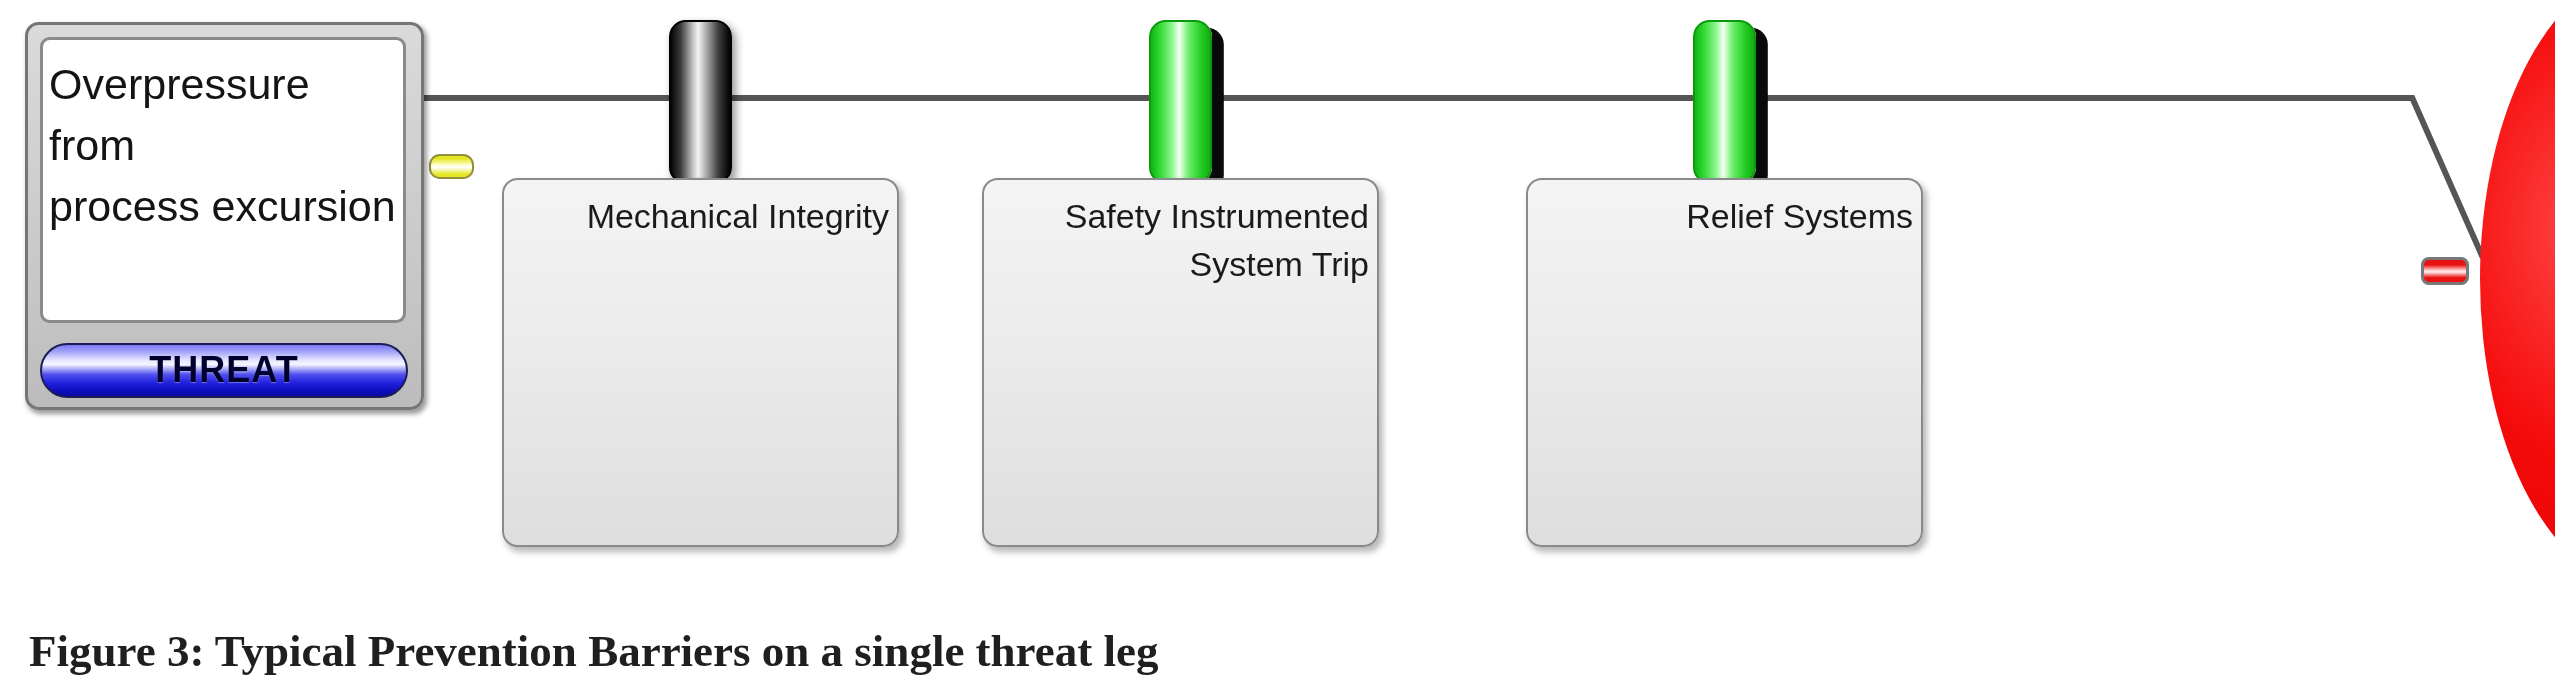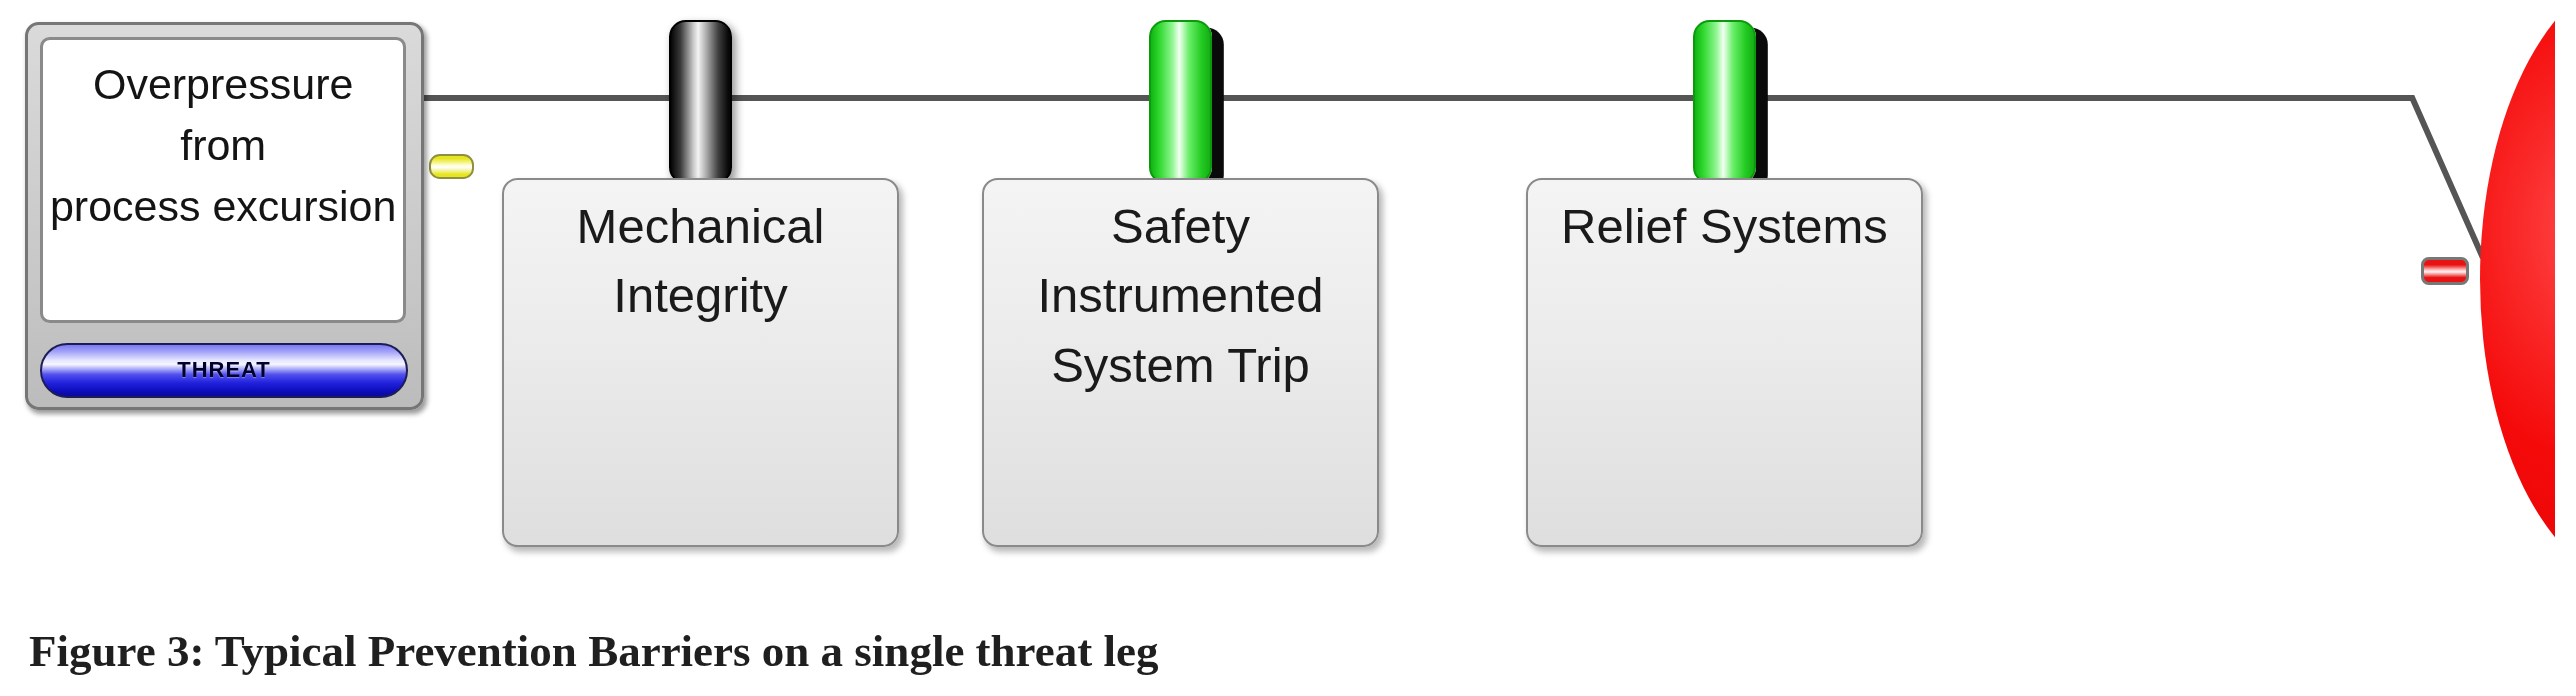--- a/index.html
+++ b/index.html
@@ -23,31 +23,31 @@
     background: linear-gradient(180deg, #dadada 0%, #c6c6c6 70%, #bcbcbc 100%);
     box-shadow: 2.9px 3.9px 4.9px rgba(0,0,0,0.40);
   }
   .threat-inner {
     position: absolute; left: 12.7px; top: 12.7px; width: 366px; height: 286px;
     box-sizing: border-box;
     background: #ffffff; border: 3.9px solid #8a8a8a; border-radius: 9.8px;
   }
   .threat-label {
     margin-top: 13.7px; padding: 0 5.9px;
-    text-align: center; white-space: pre-line;
+    text-align: left; white-space: pre-line;
     font-size: 43px; line-height: 1.42; color: #141414;
   }
   .threat-tag {
     position: absolute; left: 12.7px; right: 12.7px; bottom: 8.8px; height: 55px;
     box-sizing: border-box;
     border: 2.9px solid #1d1d55; border-radius: 27.4px;
     background: linear-gradient(180deg,
       #7a7af2 0%, #9f9ff8 12%, #e6e6ff 30%, #f6f6ff 38%,
       #5050ee 58%, var(--tag-blue, #2222dd) 74%, #0d0dbd 90%, #0a0a9e 100%);
-    color: #00002e; font-weight: bold; font-size: 22px; letter-spacing: 1px;
+    color: #00002e; font-weight: bold; font-size: 36px; letter-spacing: 1px;
     text-align: center; line-height: 49px;
     text-shadow: 0 1px 1px rgba(255,255,255,0.35);
   }
 
   
   .indicator { position: absolute; box-sizing: border-box; }
   .indicator-yellow {
     left: 429px; top: 154px; width: 45px; height: 24.5px;
     border: 2.9px solid #8f8f3f; border-radius: 10.8px;
     background: linear-gradient(180deg, var(--ind-y, #e6e620) 12%, #ffffd2 44%, #ffffff 54%, var(--ind-y, #e6e620) 88%);
@@ -87,23 +87,23 @@
   }
 
   .barrier-box {
     position: absolute; left: 0; top: 178px; width: 397px; height: 369px;
     box-sizing: border-box;
     border: 2.9px solid #8a8a8a; border-radius: 15.7px;
     background: linear-gradient(180deg, #f4f4f4 0%, #ebebeb 45%, #dedede 100%);
     box-shadow: 3.9px 4.9px 5.9px rgba(0,0,0,0.28);
   }
   .barrier-label {
-    margin-top: 11.8px; padding: 0 15px;
-    text-align: center; white-space: pre-line;
-    font-size: 49px; line-height: 1.42; color: #1a1a1a;
+    margin-top: 11.8px; padding: 0 8px;
+    text-align: right; white-space: pre-line;
+    font-size: 34px; line-height: 1.42; color: #1a1a1a;
   }
 
   
   .top-event-clip {
     position: absolute; left: 0; top: 0; width: 2555px; height: 697px;
     overflow: hidden; pointer-events: none;
   }
   .top-event {
     position: absolute; left: 2480px; top: -30px; width: 333px; height: 618px;
     border-radius: 50%;

